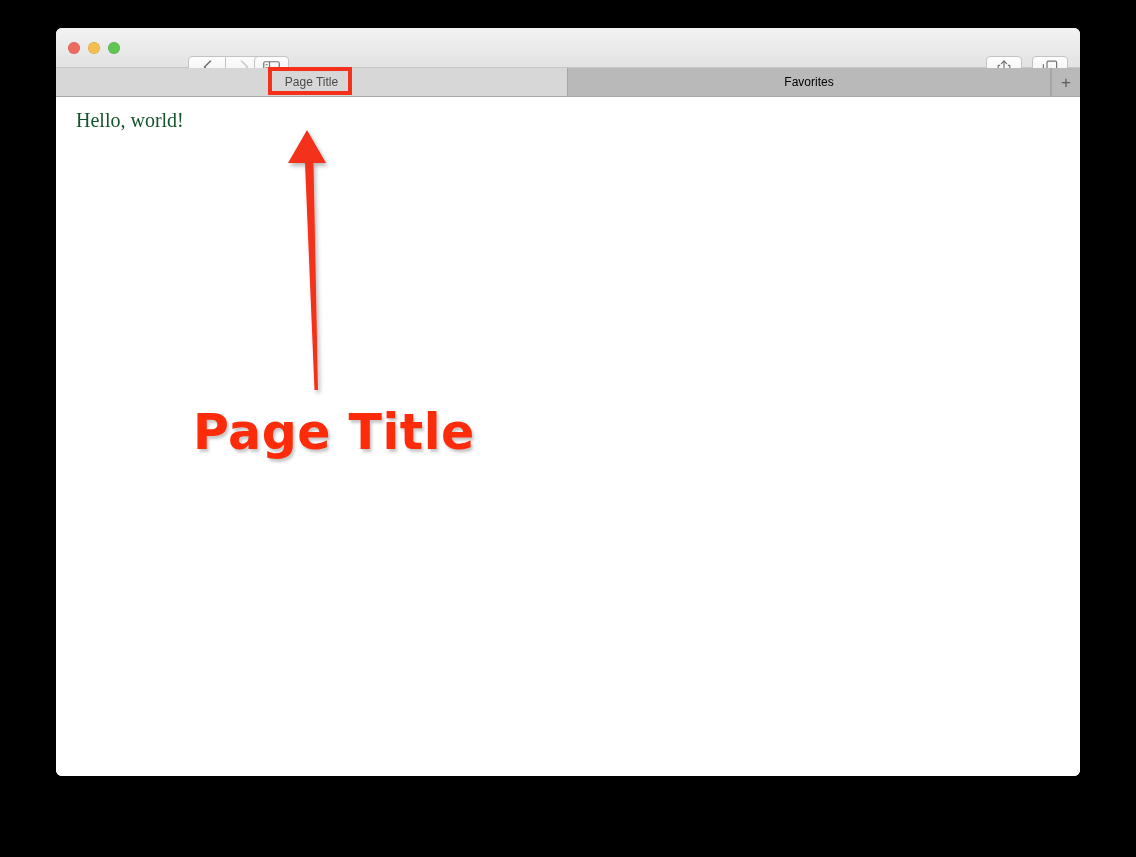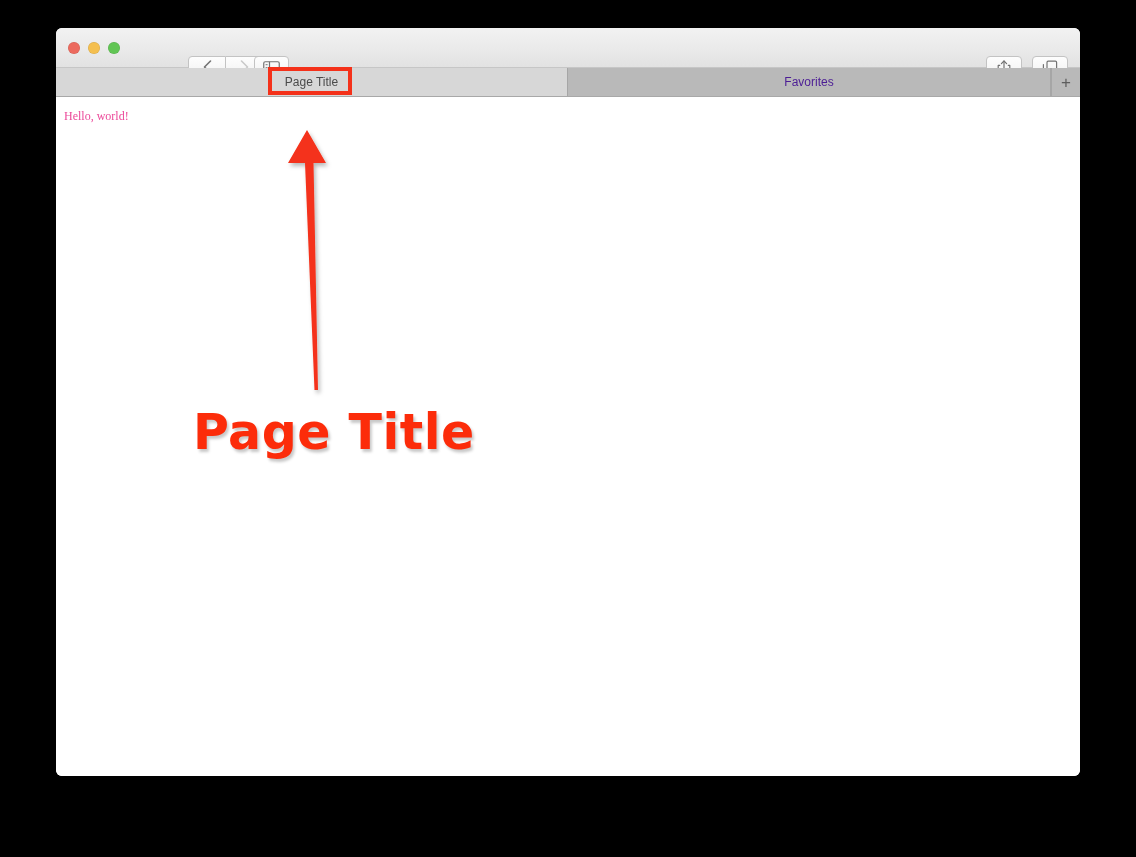--- a/index.html
+++ b/index.html
@@ -147,21 +147,21 @@
     color: #4a4a4a;
     border-right: 1px solid #a6a6a6;
   }
   .tab.active {
     flex: 0 0 512px;
     background: #d7d7d7;
   }
   .tab.inactive {
     flex: 1 1 auto;
     background: #b9b9b9;
-    color: #4c1d95;
+    color: #000000;
   }
   #new-tab-btn {
     flex: 0 0 28px;
     background: #b9b9b9;
     display: flex;
     align-items: center;
     justify-content: center;
     border-left: 1px solid #a6a6a6;
     color: #5d5d5d;
     font-size: 17px;
@@ -170,25 +170,25 @@
   }
 
   
   #page-content {
     position: relative;
     height: calc(100% - 68px);
     background: #ffffff;
   }
   #hello-text {
     position: absolute;
-    left: 8px;
+    left: 20px;
     top: 12px;
     font-family: "Liberation Serif", "DejaVu Serif", serif;
-    font-size: 12px;
-    color: #ec4899;
+    font-size: 20px;
+    color: #14532d;
   }
 
   
   #annotation-layer {
     position: absolute;
     left: 0;
     top: 0;
     width: 1136px;
     height: 857px;
     pointer-events: none;

